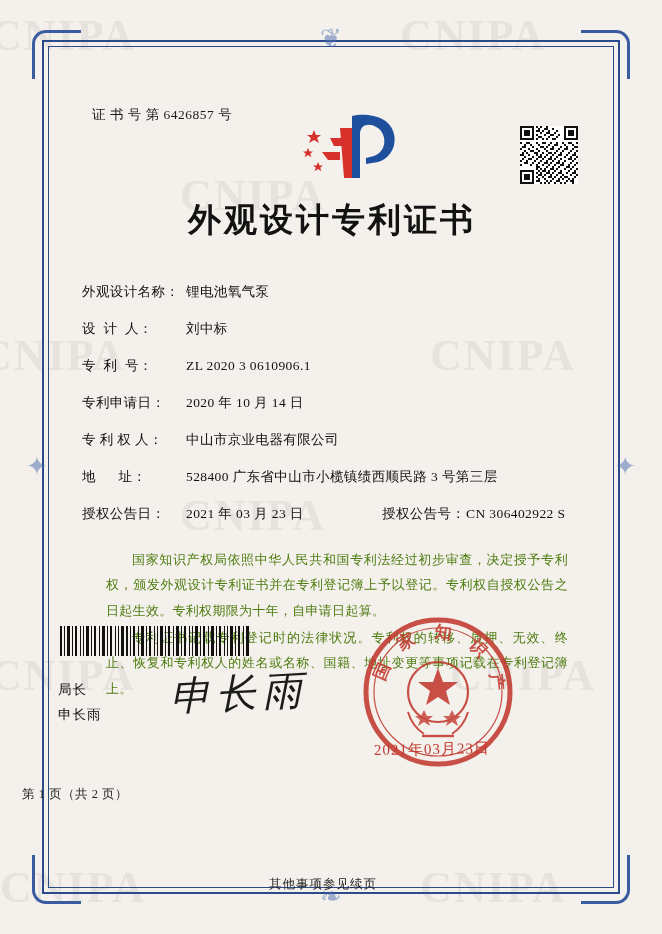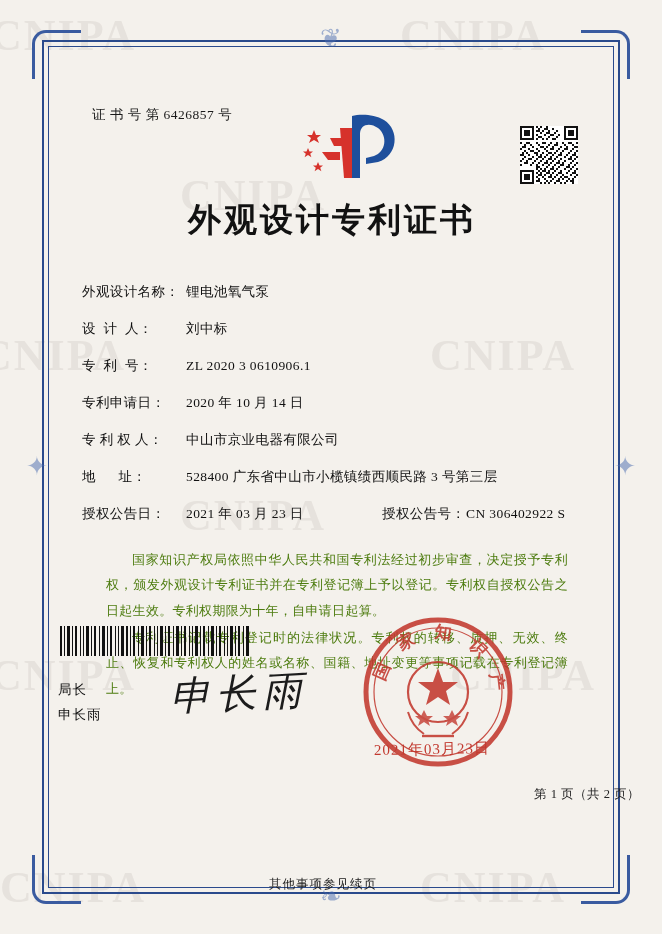--- a/index.html
+++ b/index.html
@@ -213,21 +213,21 @@
     font-family: "Liberation Serif", serif;
     transform: rotate(-1deg);
     white-space: nowrap;
   }
 
   .page-no {
     position: absolute;
     left: 0;
     right: 0;
     top: 768px;
-    text-align: right;
+    text-align: left;
     font-size: 12.5px;
     color: #222;
     letter-spacing: 0.5px;
   }
 
   .footnote {
     position: absolute;
     left: 0;
     right: 16px;
     top: 876px;

